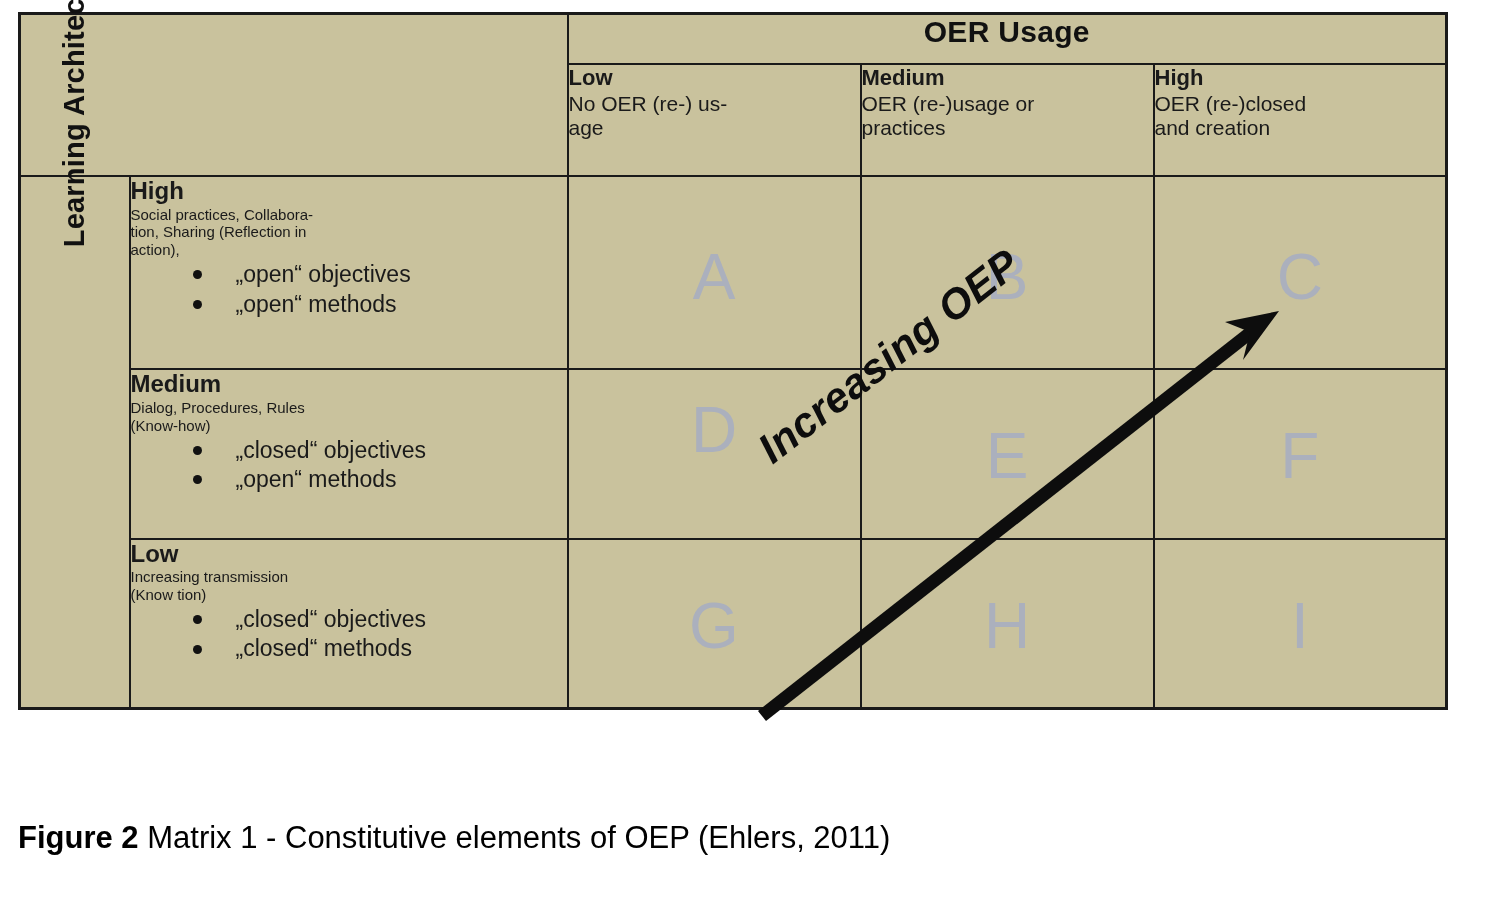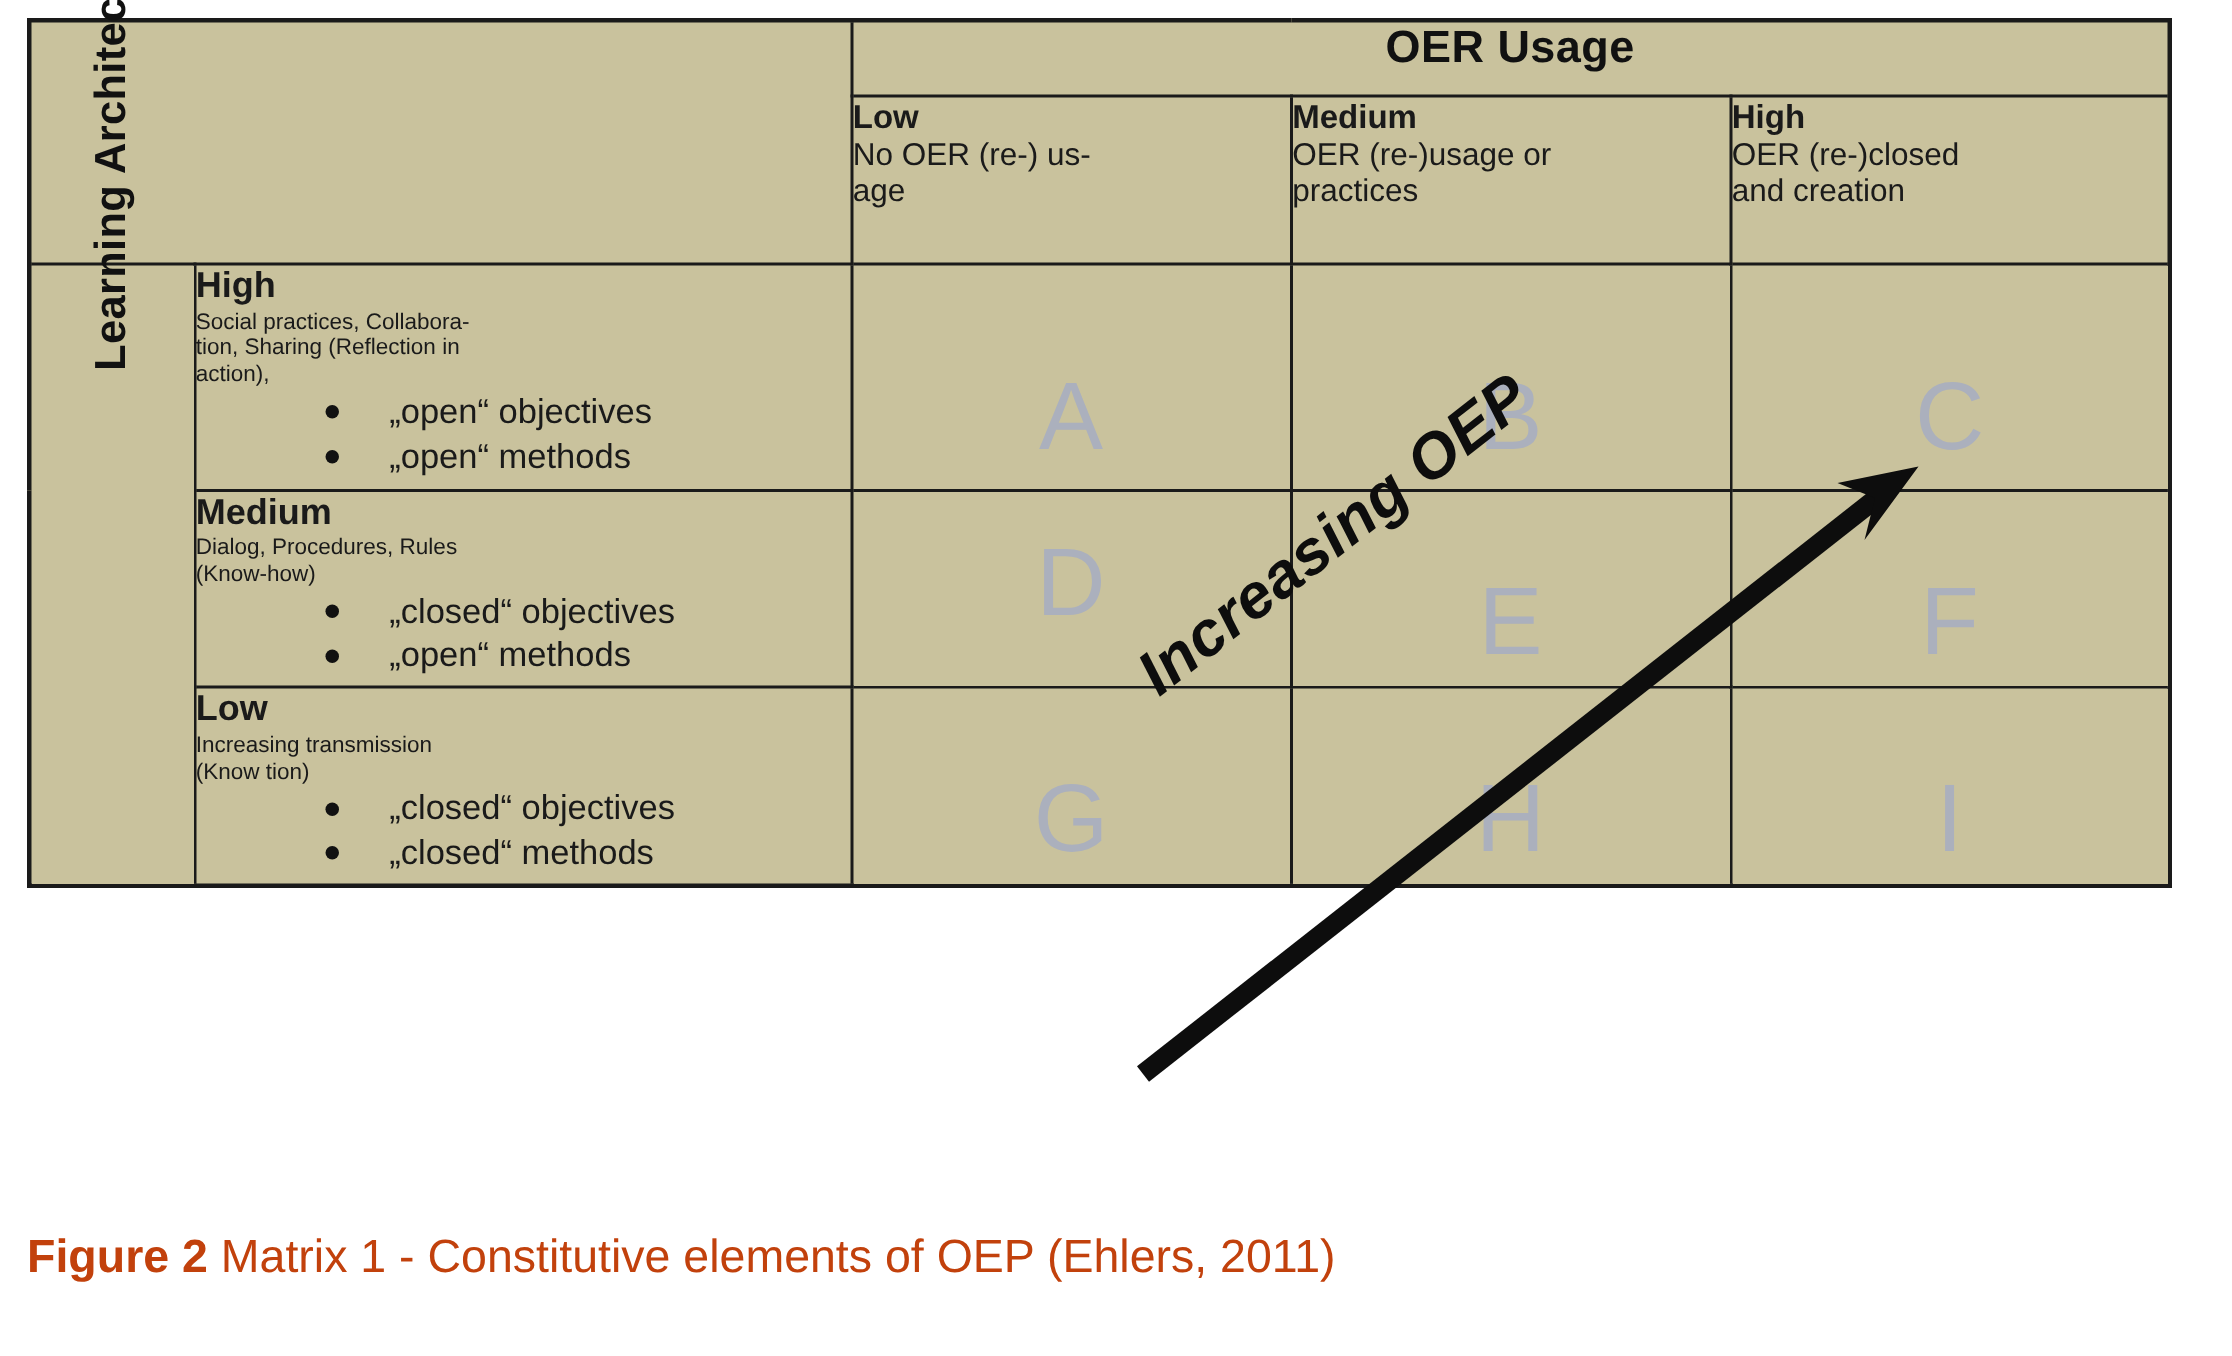--- a/index.html
+++ b/index.html
@@ -25,21 +25,21 @@
   .matrix-wrap {
     position: absolute;
     left: 18px;
     top: 12px;
     width: 1428px;
     height: 762px;
   }
 
   table.matrix {
     width: 1428px;
-    height: 580px;
+    height: 698px;
     border-collapse: collapse;
     table-layout: fixed;
     background: #c9c29d;
     border: 3px solid #1a1a1a;
   }
 
   table.matrix td {
     border: 2px solid #1a1a1a;
     background: #c9c29d;
     vertical-align: top;
@@ -125,21 +125,20 @@
     list-style: none;
     margin: 0;
     padding: 0;
   }
   td.row-desc ul.bullets li {
     position: relative;
     padding-left: 105px;
     font-size: 23px;
     line-height: 1.24;
     margin-top: 1px;
-    margin-left: 24px;
   }
   td.row-desc ul.bullets li .bullet-dot {
     position: absolute;
     left: 62px;
     top: 0.45em;
     width: 9px;
     height: 9px;
     border-radius: 50%;
     background: #111111;
   }
@@ -183,21 +182,21 @@
     white-space: nowrap;
     letter-spacing: 0.5px;
   }
 
   
   .caption {
     position: absolute;
     left: 18px;
     top: 820px;
     font-size: 31px;
-    color: #c2410c;
+    color: #000000;
     white-space: nowrap;
   }
   .caption .cap-strong {
     font-weight: bold;
   }
 </style>
 </head>
 <body>
 
 <div id="figure-root">

